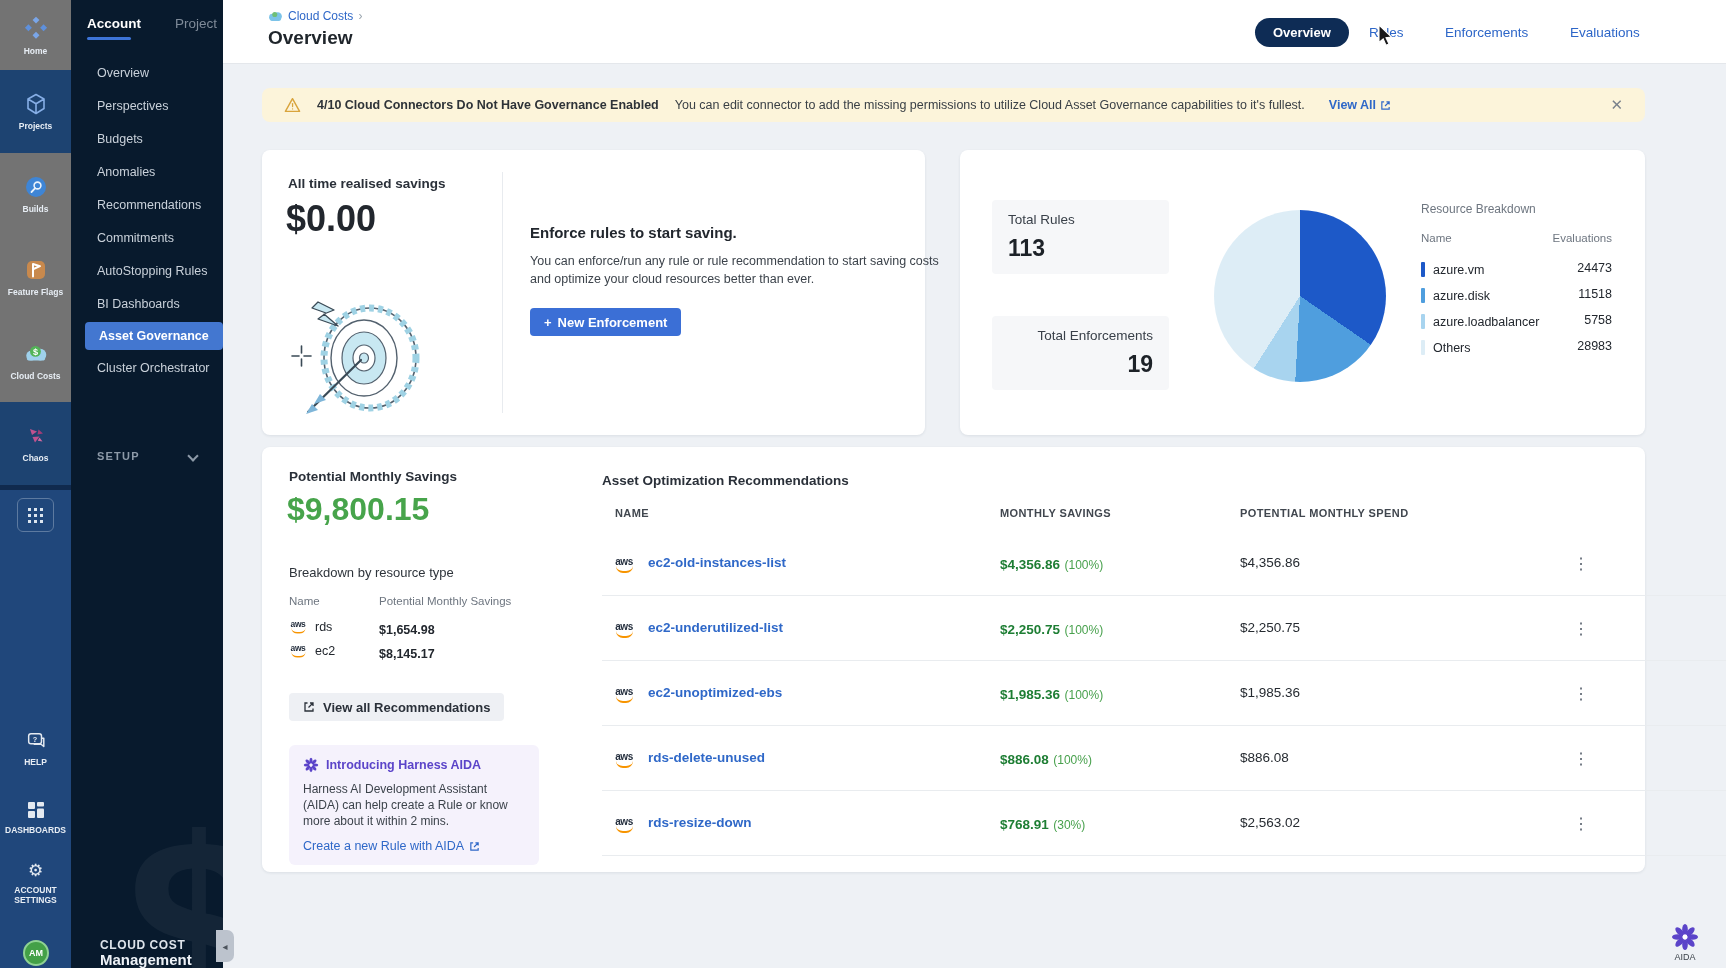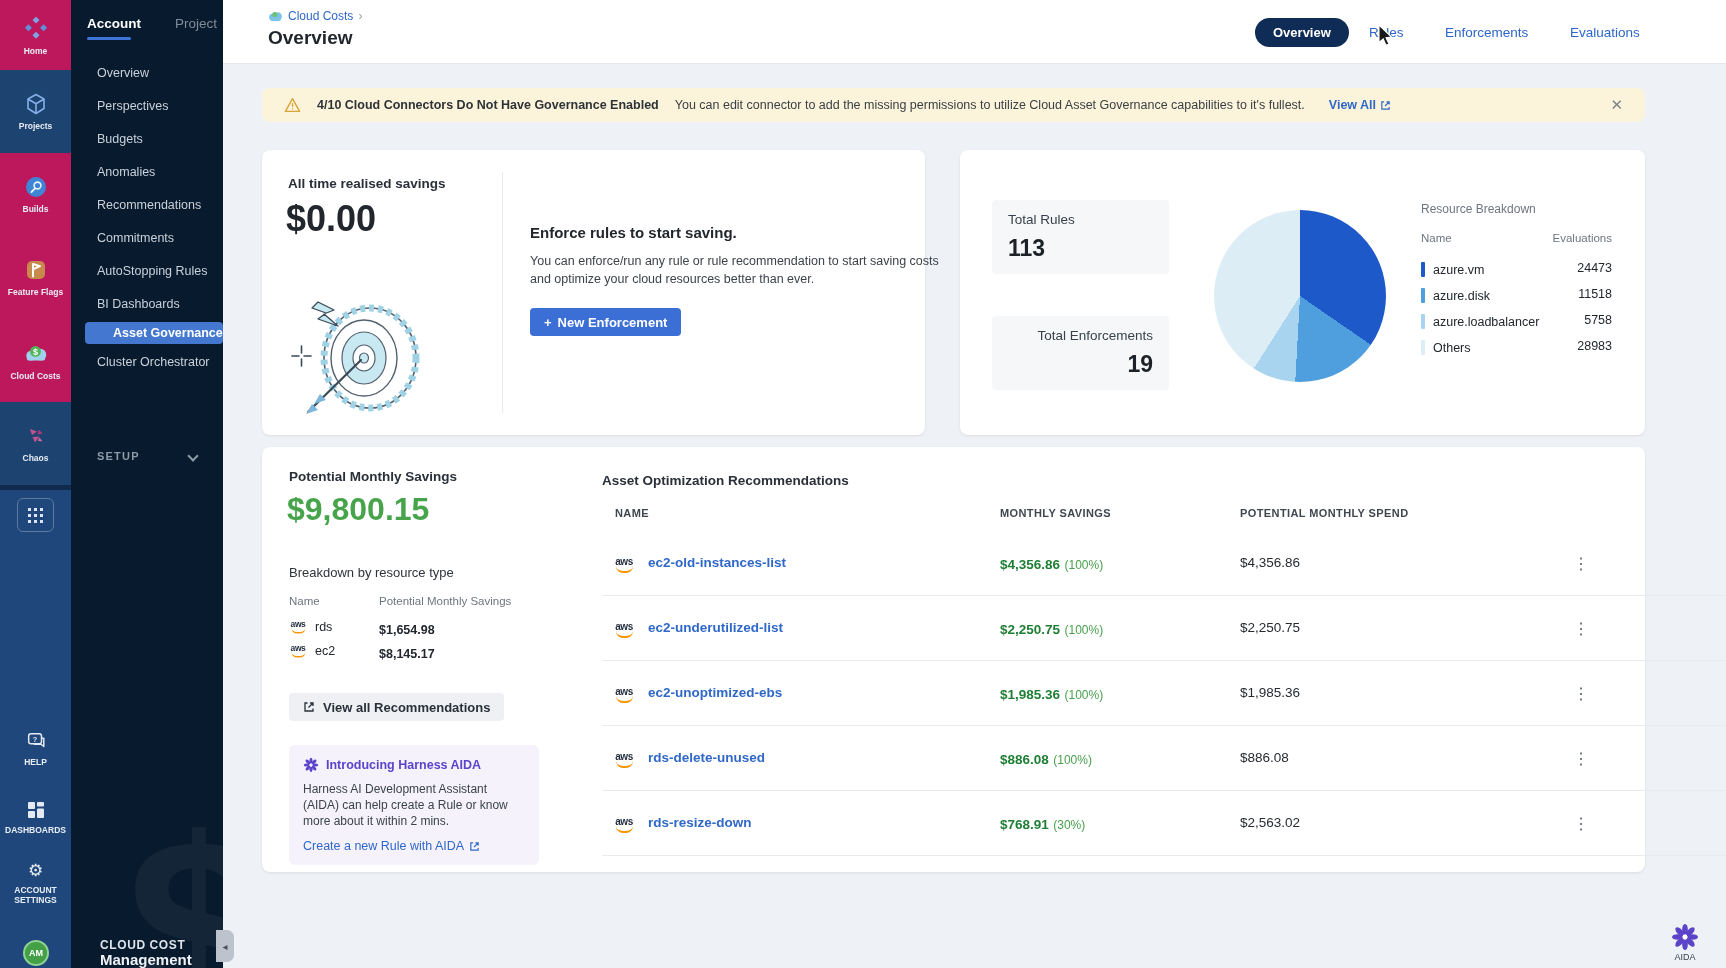--- a/index.html
+++ b/index.html
@@ -3,39 +3,39 @@
 <meta charset="utf-8">
 <style>
   * { margin:0; padding:0; box-sizing:border-box; }
   body { font-family:"Liberation Sans", sans-serif; background:#dfe3e8; }
   #app { position:relative; width:1726px; height:968px; overflow:hidden; background:#eef1f5; }
   .abs { position:absolute; }
 
   
   .rail { position:absolute; left:0; top:0; width:71px; height:968px; background:#102a4e; z-index:5; }
   .rtile { width:71px; height:83px; display:flex; flex-direction:column; align-items:center; justify-content:center; gap:5px; cursor:pointer; }
-  .rtile.dark { background:#be185d; }
+  .rtile.dark { background:#737373; }
   .rtile.light { background:#1d4371; }
   .rtile:first-child { height:70px; }
   .rlabel { font-size:8.5px; color:#e7edf4; font-weight:700; text-align:center; line-height:10px; width:64px; }
   .rail-lower { position:absolute; left:0; top:490px; width:71px; height:478px; background:#20477b; }
   .gridbtn { position:absolute; left:17px; top:8px; width:37px; height:34px; border:1px solid #5d7aa0; border-radius:6px; display:flex; align-items:center; justify-content:center; cursor:pointer; }
   .rbottom { position:absolute; left:0; width:71px; display:flex; flex-direction:column; align-items:center; gap:5px; cursor:pointer; }
   .avatar { position:absolute; left:23px; top:450px; width:26px; height:26px; border-radius:50%; background:#43a047; color:#fff; font-size:9px; font-weight:700; display:flex; align-items:center; justify-content:center; border:2px solid #8fd293; }
 
   
   .nav { position:absolute; left:71px; top:0; width:152px; height:968px; background:#081a2d; z-index:4; overflow:hidden; }
   .nav-tabs { display:flex; gap:34px; padding:16px 0 0 16px; }
   .nav-tab { font-size:13.5px; cursor:pointer; }
   .nav-tab.on { color:#fff; font-weight:700; }
   .nav-tab.off { color:#7f8b99; }
   .tab-underline { position:absolute; left:16px; top:37px; width:44px; height:3px; background:#3d74d8; border-radius:2px; }
   .nav-list { position:absolute; top:56px; left:0; width:152px; }
   .nitem { height:33px; display:flex; align-items:center; padding-left:26px; font-size:12.5px; color:#c9d1da; cursor:pointer; }
-  .nitem.sel { background:#4377d0; color:#fff; font-weight:700; margin-left:14px; padding-left:28px; border-radius:4px; height:22px; margin-top:2px; margin-bottom:1px; }
+  .nitem.sel { background:#4377d0; color:#fff; font-weight:700; margin-left:14px; padding-left:14px; border-radius:4px; height:28px; margin-top:2px; margin-bottom:1px; }
   .setup { position:absolute; top:450px; left:26px; font-size:11px; letter-spacing:1.2px; color:#8d9aa8; font-weight:700; cursor:pointer; }
   .setup-chev { position:absolute; top:452px; left:118px; width:8px; height:8px; border-right:2px solid #8d9aa8; border-bottom:2px solid #8d9aa8; transform:rotate(45deg); }
   .nav-watermark { position:absolute; left:55px; top:830px; font-size:260px; font-weight:700; color:rgba(255,255,255,0.05); line-height:200px; }
   .nav-foot1 { position:absolute; left:29px; top:938px; font-size:12px; font-weight:700; letter-spacing:.6px; color:#dde3ea; }
   .nav-foot2 { position:absolute; left:29px; top:951px; font-size:15px; font-weight:700; color:#eef2f7; }
   .collapse-tab { position:absolute; left:216px; top:930px; width:18px; height:32px; background:#bcc3cd; border-radius:0 7px 7px 0; color:#4c535c; font-size:10px; display:flex; align-items:center; justify-content:center; z-index:6; cursor:pointer; }
 
   
   .main { position:absolute; left:223px; top:0; width:1503px; height:968px; }
   .hdr { position:absolute; left:0; top:0; width:1503px; height:64px; background:#fff; border-bottom:1px solid #e4e7eb; }

